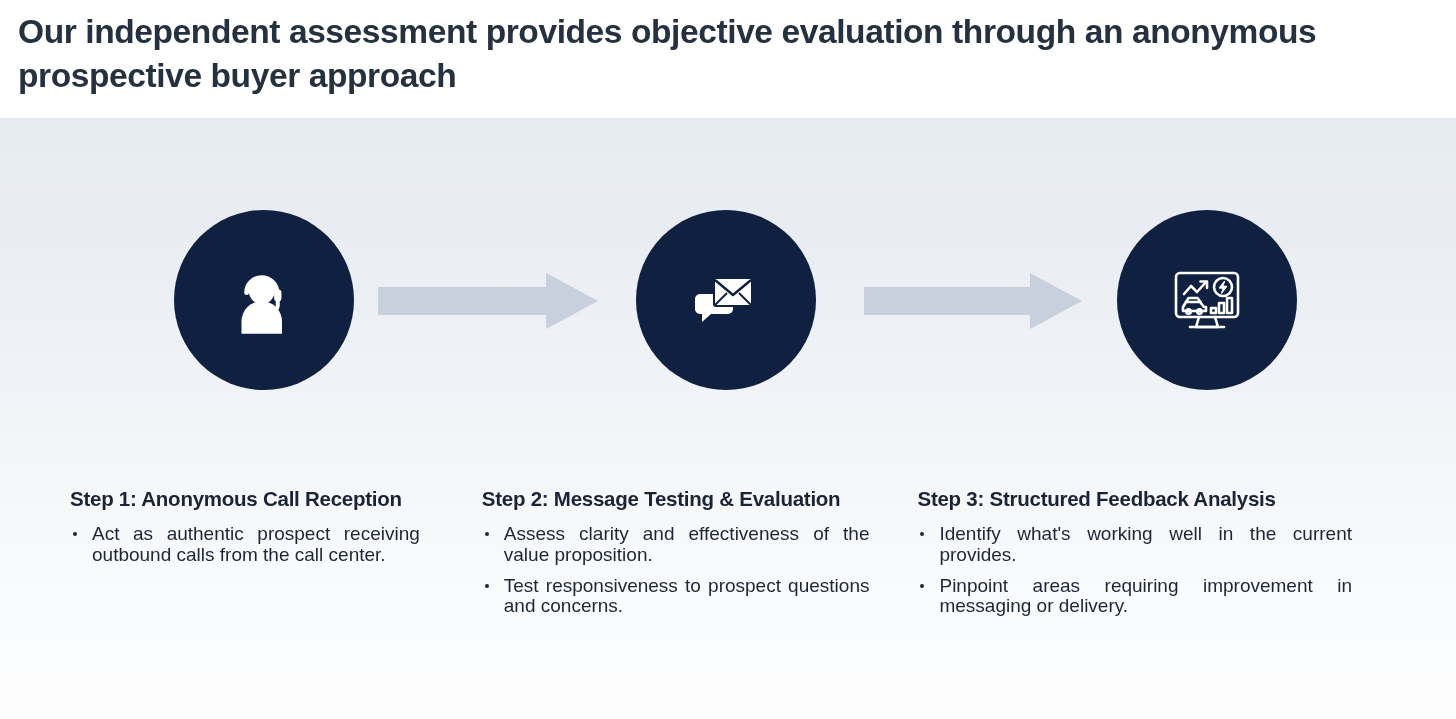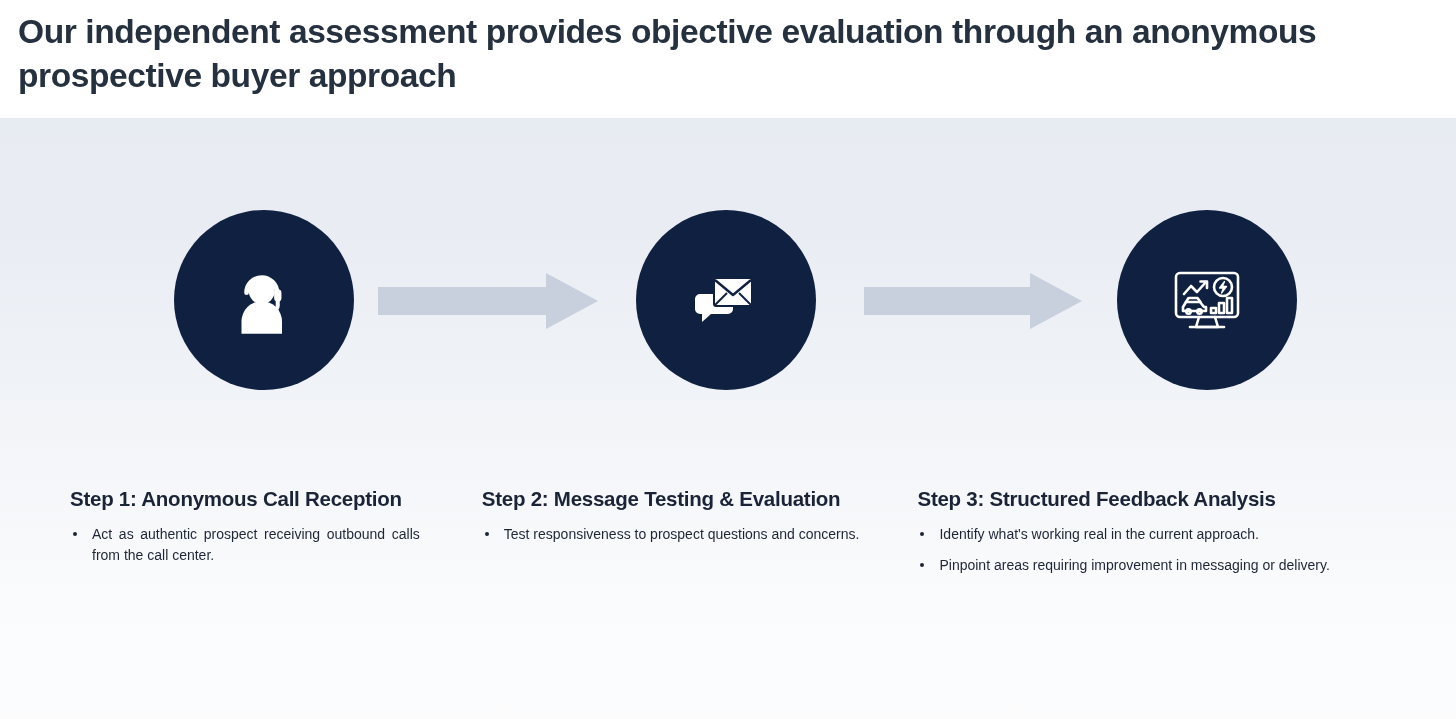--- a/index.html
+++ b/index.html
@@ -125,21 +125,21 @@
   }
 
   .bullets {
     list-style: none;
   }
 
   .bullet {
     position: relative;
     padding-left: 22px;
     margin-bottom: 10px;
-    font-size: 14px;
+    font-size: 19px;
     line-height: 20.8px;
     color: #1e2636;
     text-align: justify;
     text-justify: inter-word;
   }
 
   .bullet:last-child { margin-bottom: 0; }
 
   .bullet .dot {
     position: absolute;
@@ -252,31 +252,35 @@
             <span class="txt">Act as authentic prospect receiving outbound calls from the call center.</span>
           </li>
         </ul>
       </div>
 
       <div class="col col-2">
         <div class="step-title">Step 2: Message Testing &amp; Evaluation</div>
         <ul class="bullets">
           <li class="bullet">
             <span class="dot"></span>
+            <span class="txt">Assess clarity and effectiveness of the value proposition.</span>
+          </li>
+          <li class="bullet">
+            <span class="dot"></span>
             <span class="txt">Test responsiveness to prospect questions and concerns.</span>
           </li>
         </ul>
       </div>
 
       <div class="col col-3">
         <div class="step-title">Step 3: Structured Feedback Analysis</div>
         <ul class="bullets">
           <li class="bullet">
             <span class="dot"></span>
-            <span class="txt">Identify what's working real in the current approach.</span>
+            <span class="txt">Identify what's working well in the current provides.</span>
           </li>
           <li class="bullet">
             <span class="dot"></span>
             <span class="txt">Pinpoint areas requiring improvement in messaging or delivery.</span>
           </li>
         </ul>
       </div>
 
     </div>
   </div>

